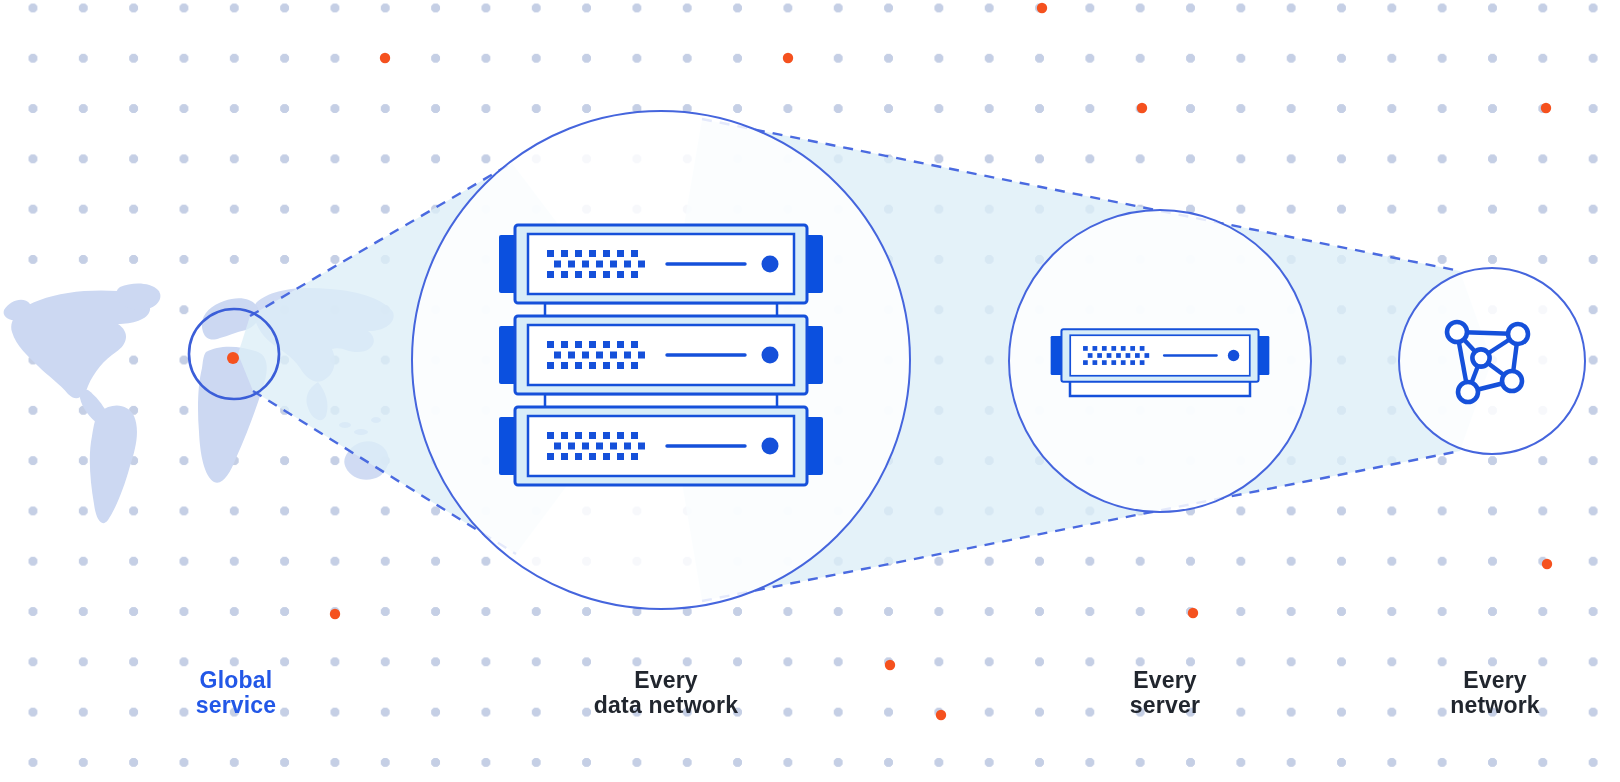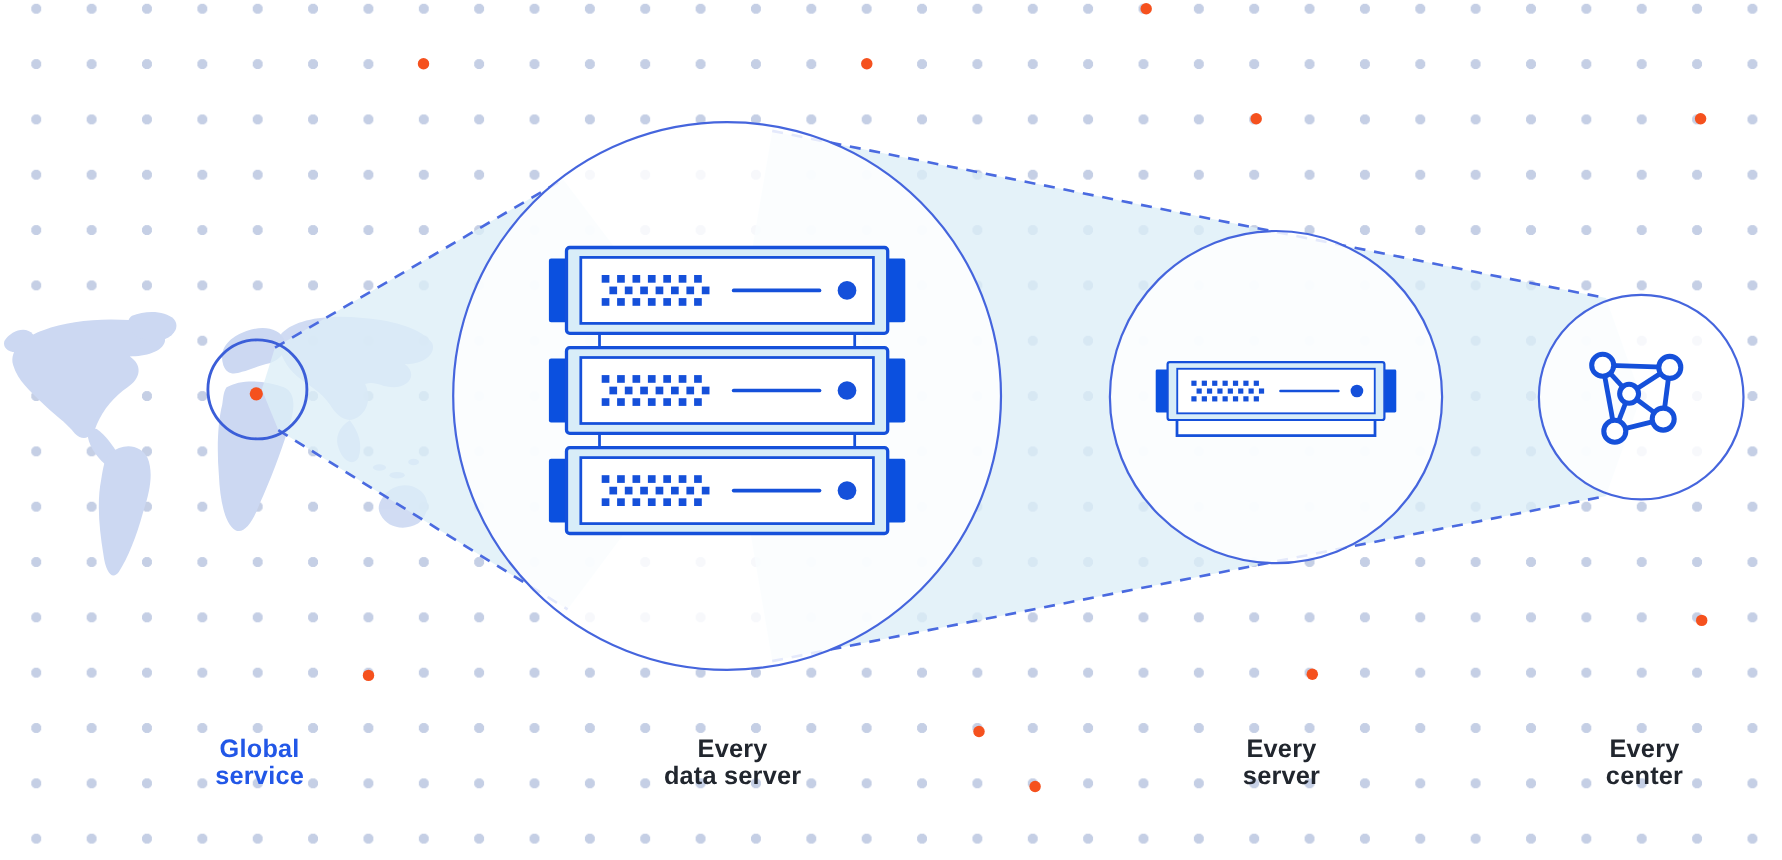--- a/index.html
+++ b/index.html
@@ -237,23 +237,23 @@
         <circle cx="1481" cy="358" r="8.6" fill="#fff" stroke="#1550da" stroke-width="4.6"></circle>
       </g>
   </svg>
 
   <div class="stage-label emph" style="left:236px">
     <span>Global</span>
     <span>service</span>
   </div>
   <div class="stage-label" style="left:666px">
     <span>Every</span>
-    <span>data server</span>
+    <span>data network</span>
   </div>
   <div class="stage-label" style="left:1165px">
     <span>Every</span>
     <span>server</span>
   </div>
   <div class="stage-label" style="left:1495px">
     <span>Every</span>
-    <span>center</span>
+    <span>network</span>
   </div>
 </div>
 
 </body></html>

